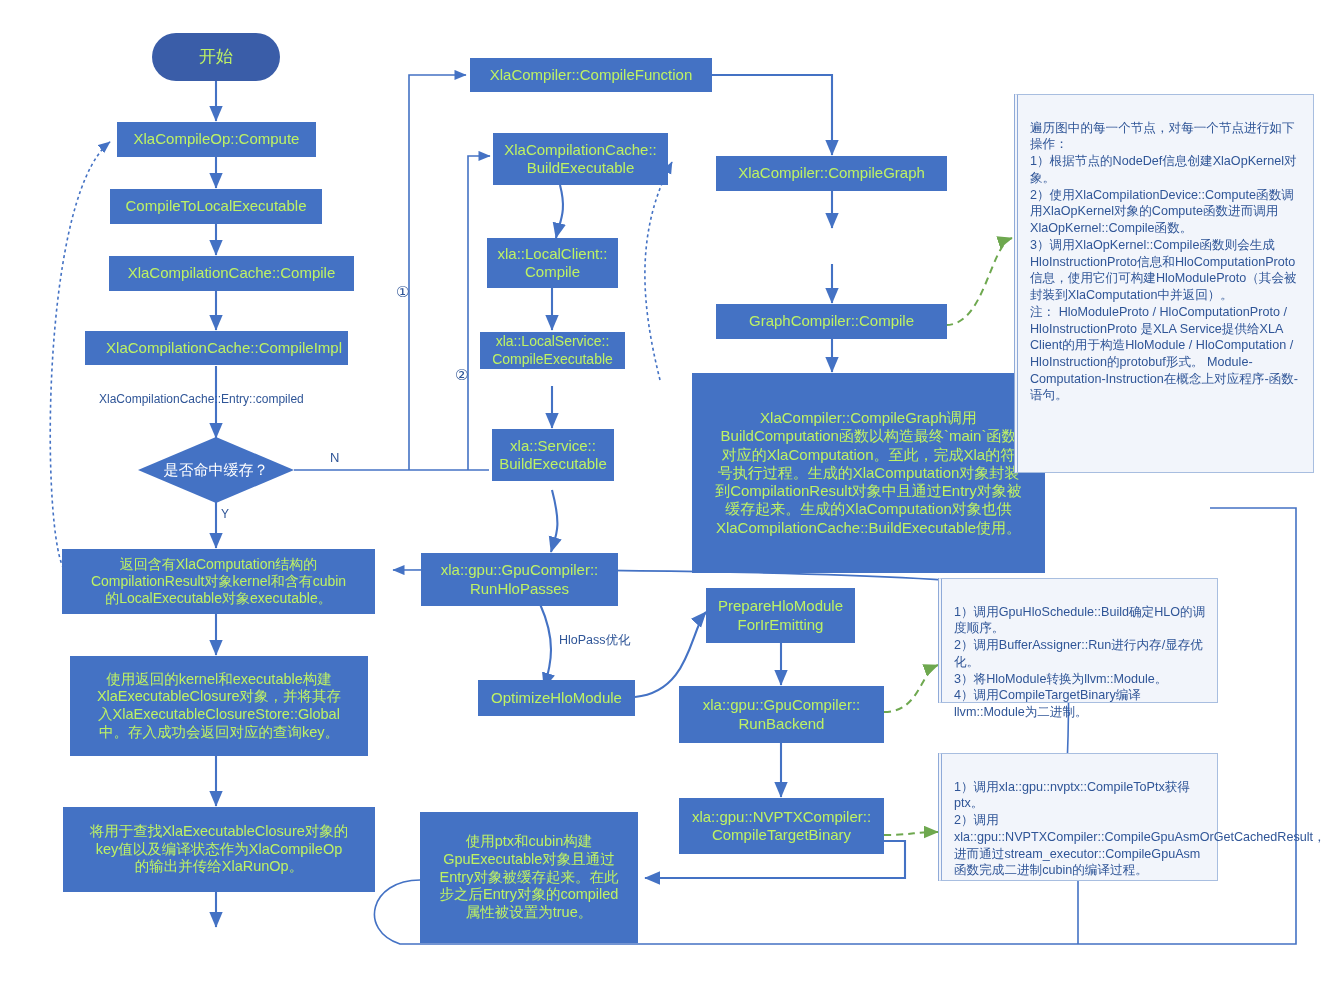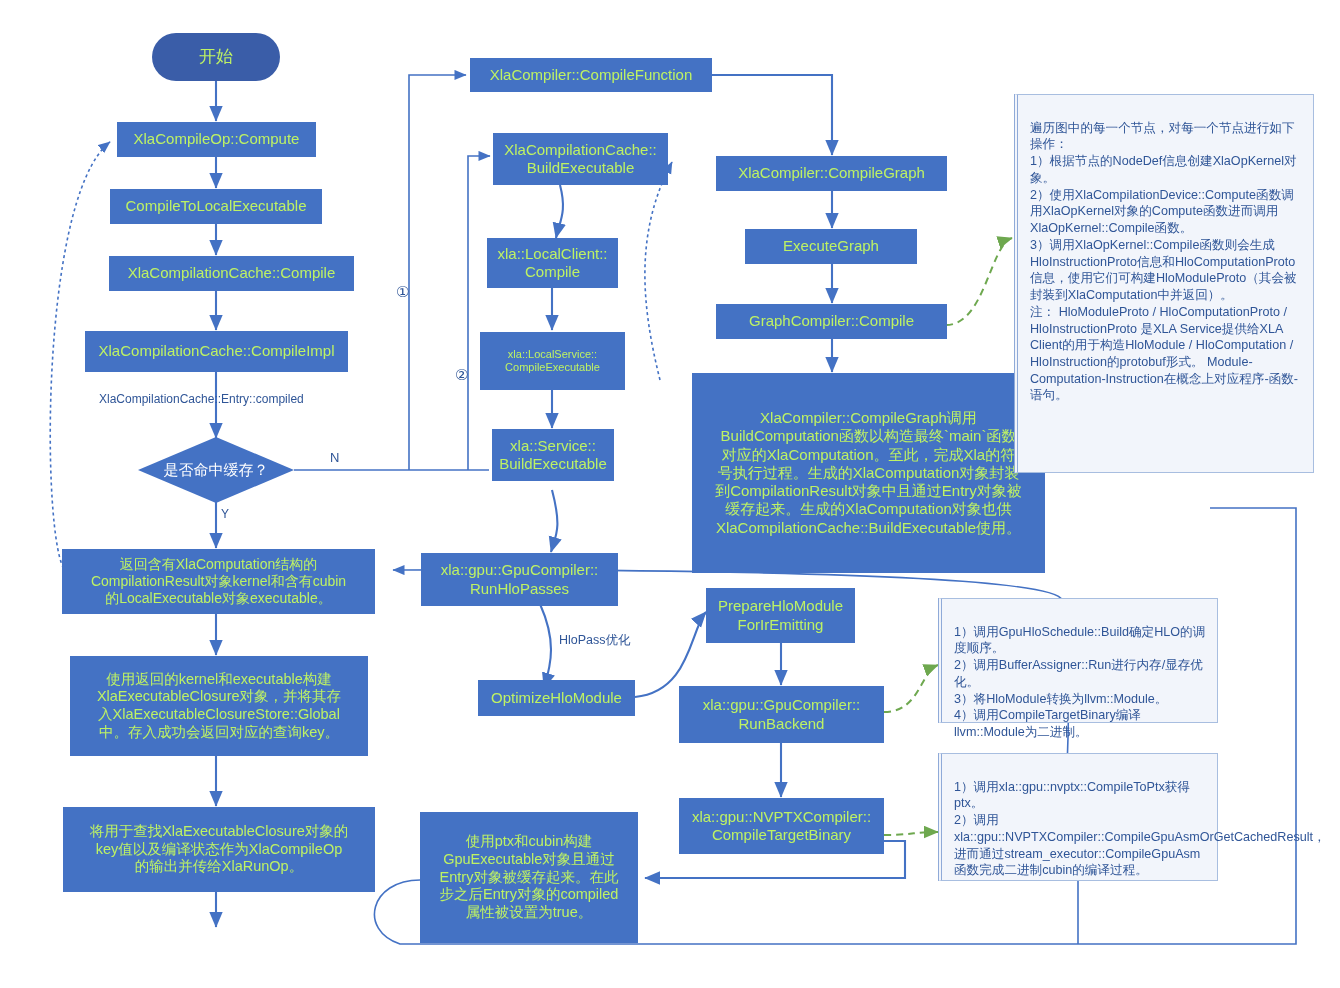--- a/index.html
+++ b/index.html
@@ -176,21 +176,21 @@
   </div>
 
   <div class="node" style="left:110px; top:189px; width:212px; height:35px; font-size:15px;">
     <span>CompileToLocalExecutable</span>
   </div>
 
   <div class="node" style="left:109px; top:256px; width:245px; height:35px; font-size:15px;">
     <span>XlaCompilationCache::Compile</span>
   </div>
 
-  <div class="node" style="left:85px; top:331px; width:263px; height:41px; font-size:15px;">
+  <div class="node" style="left:85px; top:331px; width:263px; height:34px; font-size:15px;justify-content:flex-end;">
     <span>XlaCompilationCache::CompileImpl</span>
   </div>
 
   <div class="edge-label" style="left:99px; top:392px; font-size:12px;">
     <span>XlaCompilationCache::Entry::compiled</span>
   </div>
 
   <div class="node decision" style="left:138px; top:437px; width:156px; height:66px; font-size:15px;">
     <div class="dshape"></div>
     <span>是否命中缓存？</span>
@@ -237,21 +237,21 @@
   <div class="node" style="left:493px; top:133px; width:175px; height:52px; font-size:15px;">
     <span>XlaCompilationCache::
 BuildExecutable</span>
   </div>
 
   <div class="node" style="left:487px; top:238px; width:131px; height:50px; font-size:15px;">
     <span>xla::LocalClient::
 Compile</span>
   </div>
 
-  <div class="node" style="left:480px; top:332px; width:145px; height:58px; font-size:11px;">
+  <div class="node" style="left:480px; top:332px; width:145px; height:37px; font-size:14px;">
     <span>xla::LocalService::
 CompileExecutable</span>
   </div>
 
   <div class="node" style="left:492px; top:429px; width:122px; height:52px; font-size:15px;">
     <span>xla::Service::
 BuildExecutable</span>
   </div>
 
   <div class="node" style="left:421px; top:553px; width:197px; height:53px; font-size:15px;">
@@ -272,23 +272,20 @@
 GpuExecutable对象且通过
 Entry对象被缓存起来。在此
 步之后Entry对象的compiled
 属性被设置为true。</span>
   </div>
 
   <div class="node" style="left:716px; top:156px; width:231px; height:35px; font-size:15px;">
     <span>XlaCompiler::CompileGraph</span>
   </div>
 
-  <div class="node" style="left:745px; top:229px; width:172px; height:35px; font-size:15px;">
-    <span>ExecuteGraph</span>
-  </div>
 
   <div class="node" style="left:716px; top:304px; width:231px; height:35px; font-size:15px;">
     <span>GraphCompiler::Compile</span>
   </div>
 
   <div class="node" style="left:692px; top:373px; width:353px; height:200px; font-size:15px;">
     <span>XlaCompiler::CompileGraph调用
 BuildComputation函数以构造最终`main`函数
 对应的XlaComputation。至此，完成Xla的符
 号执行过程。生成的XlaComputation对象封装
@@ -313,21 +310,21 @@
   </div>
 
   <div class="note" style="left:1014px; top:58px; width:300px; height:379px; font-size:12.6px;margin-top:36px;">
     <span>遍历图中的每一个节点，对每一个节点进行如下操作：
 1）根据节点的NodeDef信息创建XlaOpKernel对象。
 2）使用XlaCompilationDevice::Compute函数调用XlaOpKernel对象的Compute函数进而调用XlaOpKernel::Compile函数。
 3）调用XlaOpKernel::Compile函数则会生成HloInstructionProto信息和HloComputationProto信息，使用它们可构建HloModuleProto（其会被封装到XlaComputation中并返回）。
 注： HloModuleProto / HloComputationProto / HloInstructionProto 是XLA Service提供给XLA Client的用于构造HloModule / HloComputation / HloInstruction的protobuf形式。 Module-Computation-Instruction在概念上对应程序-函数-语句。</span>
   </div>
 
-  <div class="note" style="left:938px; top:578px; width:280px; height:125px; font-size:12.6px;margin-top:20px;">
+  <div class="note" style="left:938px; top:578px; width:280px; height:125px; font-size:12.6px;">
     <span>1）调用GpuHloSchedule::Build确定HLO的调度顺序。
 2）调用BufferAssigner::Run进行内存/显存优化。
 3）将HloModule转换为llvm::Module。
 4）调用CompileTargetBinary编译llvm::Module为二进制。</span>
   </div>
 
   <div class="note" style="left:938px; top:753px; width:280px; height:128px; font-size:12.6px;">
     <span>1）调用xla::gpu::nvptx::CompileToPtx获得ptx。
 2）调用xla::gpu::NVPTXCompiler::CompileGpuAsmOrGetCachedResult，进而通过stream_executor::CompileGpuAsm函数完成二进制cubin的编译过程。</span>
   </div>

